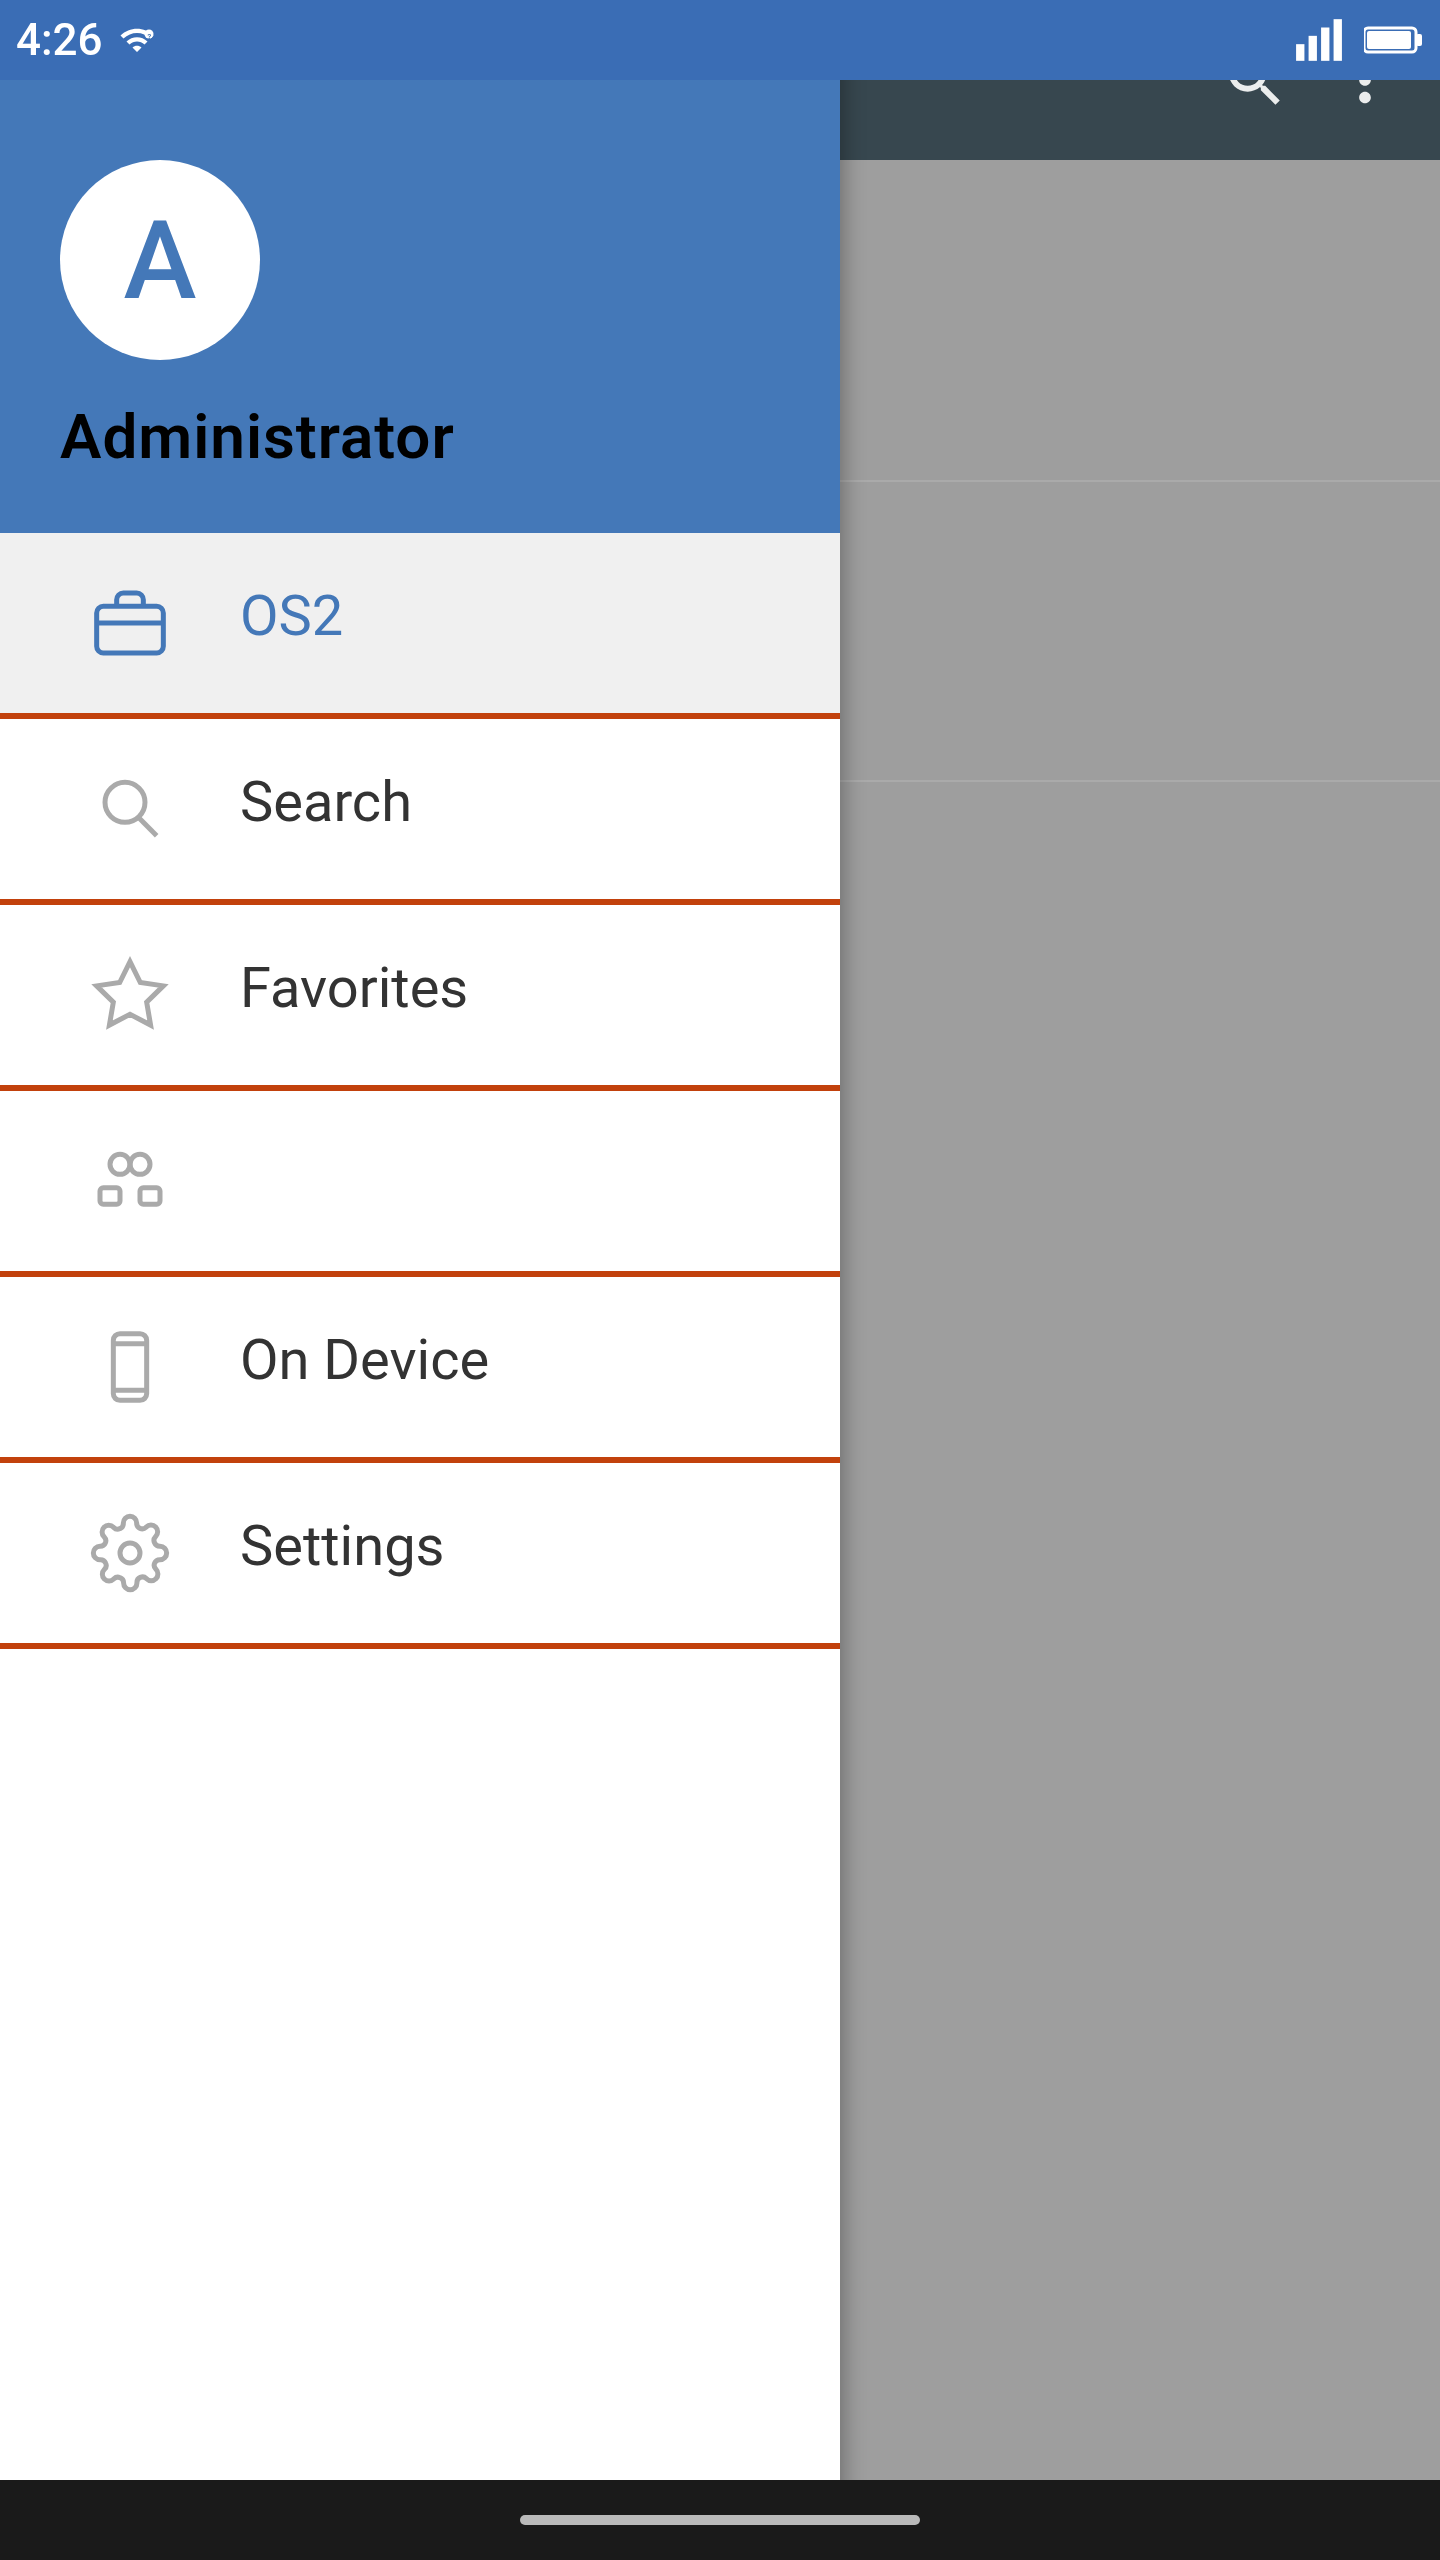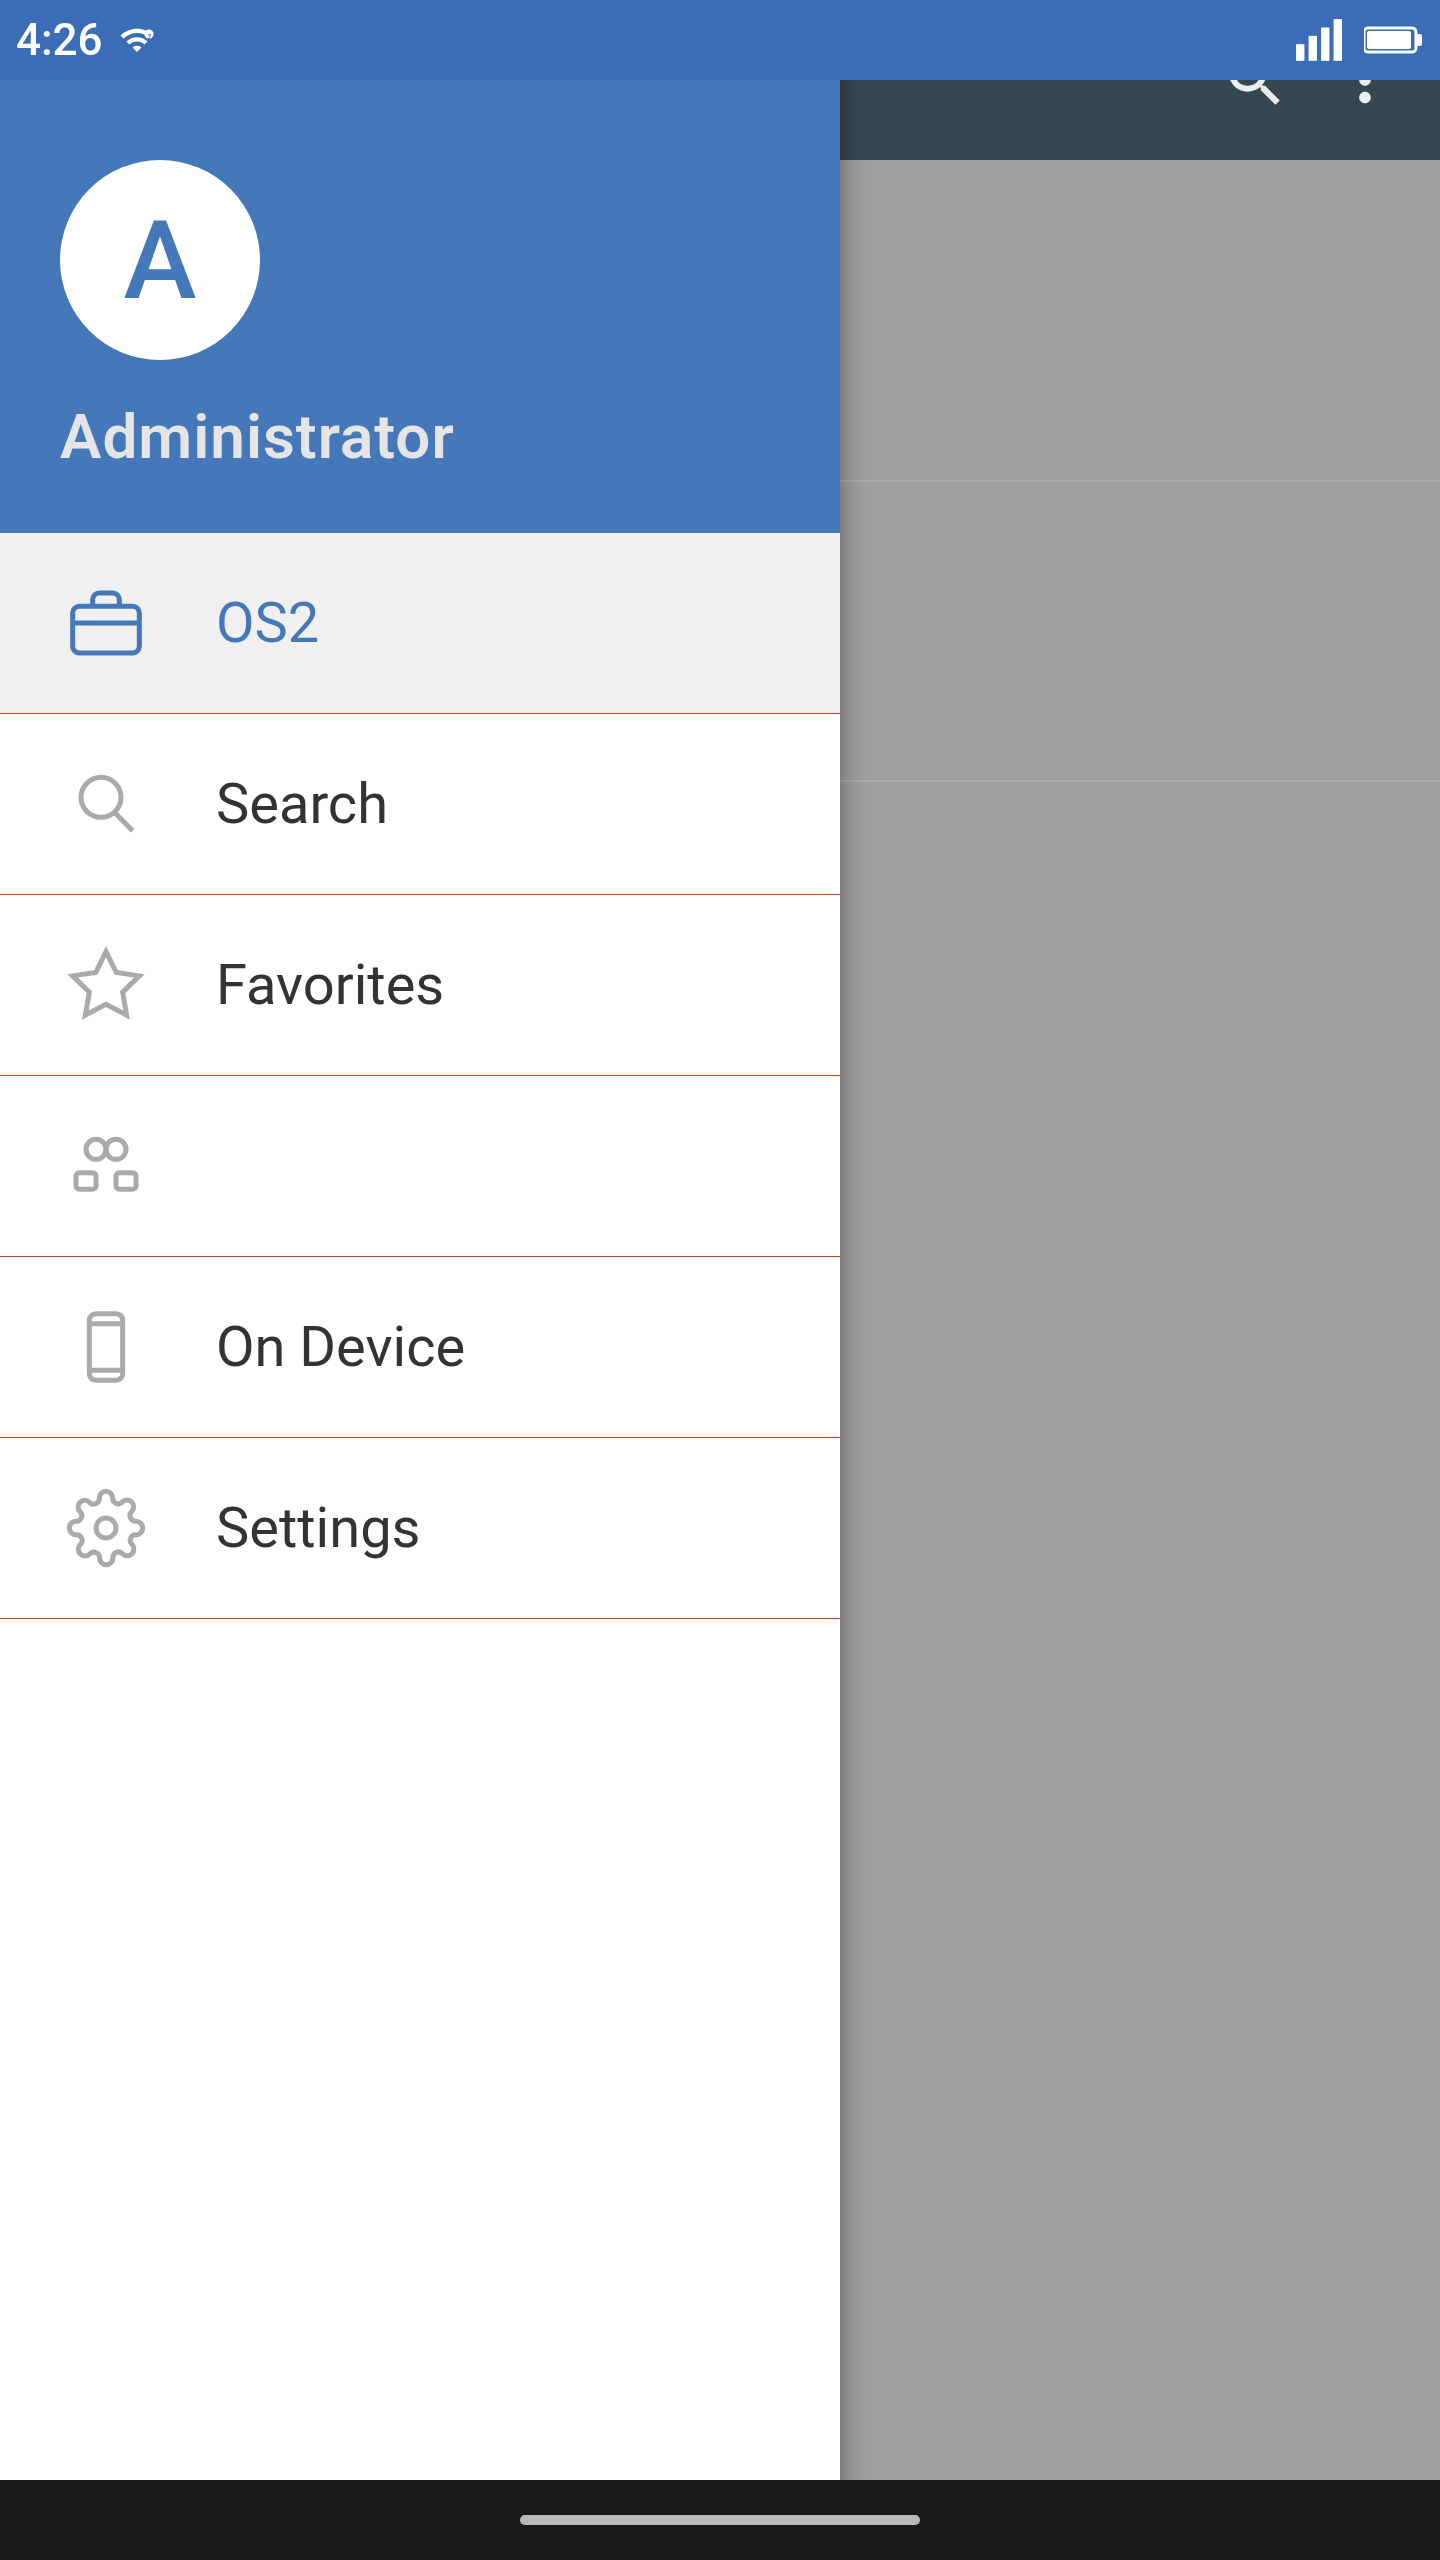--- a/index.html
+++ b/index.html
@@ -108,39 +108,39 @@
       justify-content: center;
     }
 
     .avatar-letter {
       font-size: 110px;
       font-weight: 500;
       color: #4478b8;
     }
 
     .username {
-      color: #e5e5e5;
+      color: #000000;
       font-size: 62px;
       font-weight: 600;
       letter-spacing: 1px;
     }
 
     
     .nav-list {
       flex: 1;
       display: flex;
       flex-direction: column;
       background: white;
     }
 
     .nav-item {
       display: flex;
-      align-items: center;
-      padding: 50px 56px;
-      border-bottom: 1px solid #c2410c;
+      align-items: flex-start;
+      padding: 50px 80px;
+      border-bottom: 6px solid #c2410c;
       cursor: pointer;
       gap: 60px;
       background: white;
     }
 
     .nav-item.active {
       background: #f0f0f0;
     }
 
     .nav-icon {

